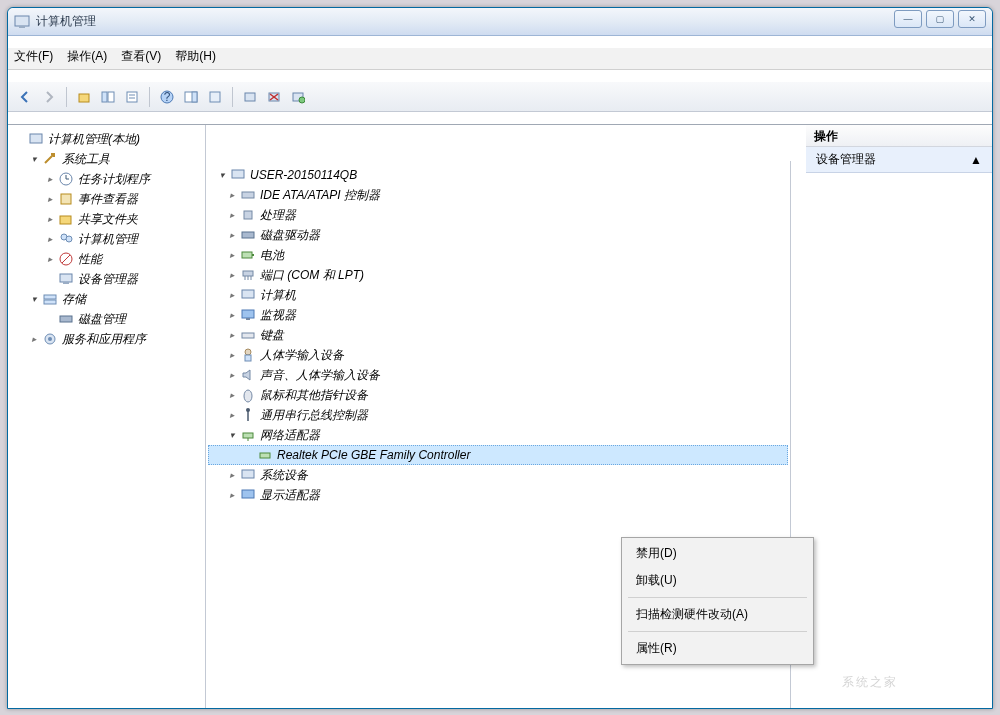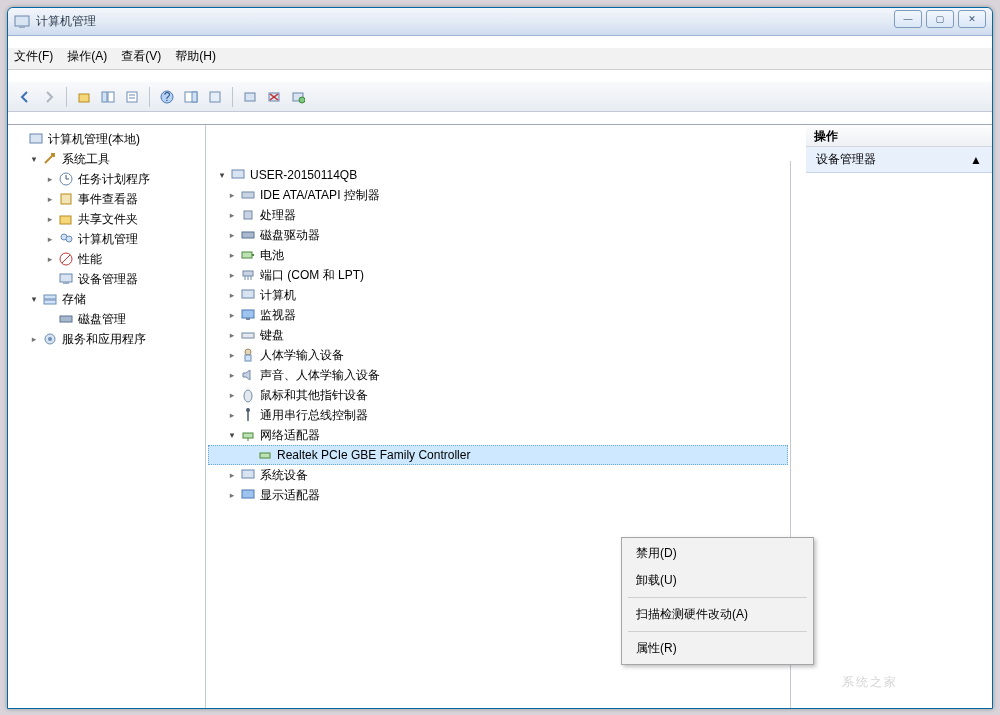--- a/index.html
+++ b/index.html
@@ -15,21 +15,21 @@
 .menubar span { margin-right: 14px; cursor: default; }
 .toolbar { height: 30px; background: linear-gradient(#f8f9fb,#e8ecf2); border-bottom: 1px solid #c3c9d4; display: flex; align-items: center; padding: 0 6px; gap: 2px; }
 .toolbar .sep { width: 1px; height: 20px; background: #c0c6d0; margin: 0 4px; }
 .tbtn { width: 22px; height: 22px; display: flex; align-items: center; justify-content: center; border: 1px solid transparent; border-radius: 2px; }
 .content { flex: 1; display: flex; border-top: 1px solid #a0a8b4; }
 .pane { background: #fff; display: flex; flex-direction: column; }
 .left-pane { width: 198px; border-right: 1px solid #c3c9d4; }
 .mid-pane { flex: 1; border-right: 1px solid #c3c9d4; position: relative; margin-top: 36px; }
 .right-pane { width: 186px; margin-left: 15px; }
 .tree { padding: 4px 2px; overflow: auto; flex: 1; }
-.tree-node { display: flex; align-items: center; height: 20px; padding-left: 4px; white-space: nowrap; cursor: default; }
+.tree-node { display: flex; align-items: center; height: 20px; padding-left: 4px; white-space: nowrap; cursor: default; font-style: italic; }
 .tree-node.selected { background: #cde8ff; border: 1px dotted #6ba8e0; height: 20px; }
 .expander { width: 12px; height: 12px; display: inline-flex; align-items: center; justify-content: center; margin-right: 2px; font-size: 9px; color: #5a5a5a; }
 .expander.open::before { content: "▾"; color: #444; }
 .expander.closed::before { content: "▸"; color: #777; }
 .expander.none::before { content: ""; }
 .ticon { width: 16px; height: 16px; margin-right: 4px; display: inline-flex; align-items: center; justify-content: center; }
 .indent1 { padding-left: 18px; }
 .indent2 { padding-left: 34px; }
 .right-header { height: 22px; background: linear-gradient(#fdfdfd,#eef0f4); border-bottom: 1px solid #d2d6de; padding: 3px 8px; font-weight: bold; }
 .right-section { background: #e8f0fc; border-bottom: 1px solid #c8d3e6; padding: 4px 10px; display: flex; justify-content: space-between; align-items: center; }

